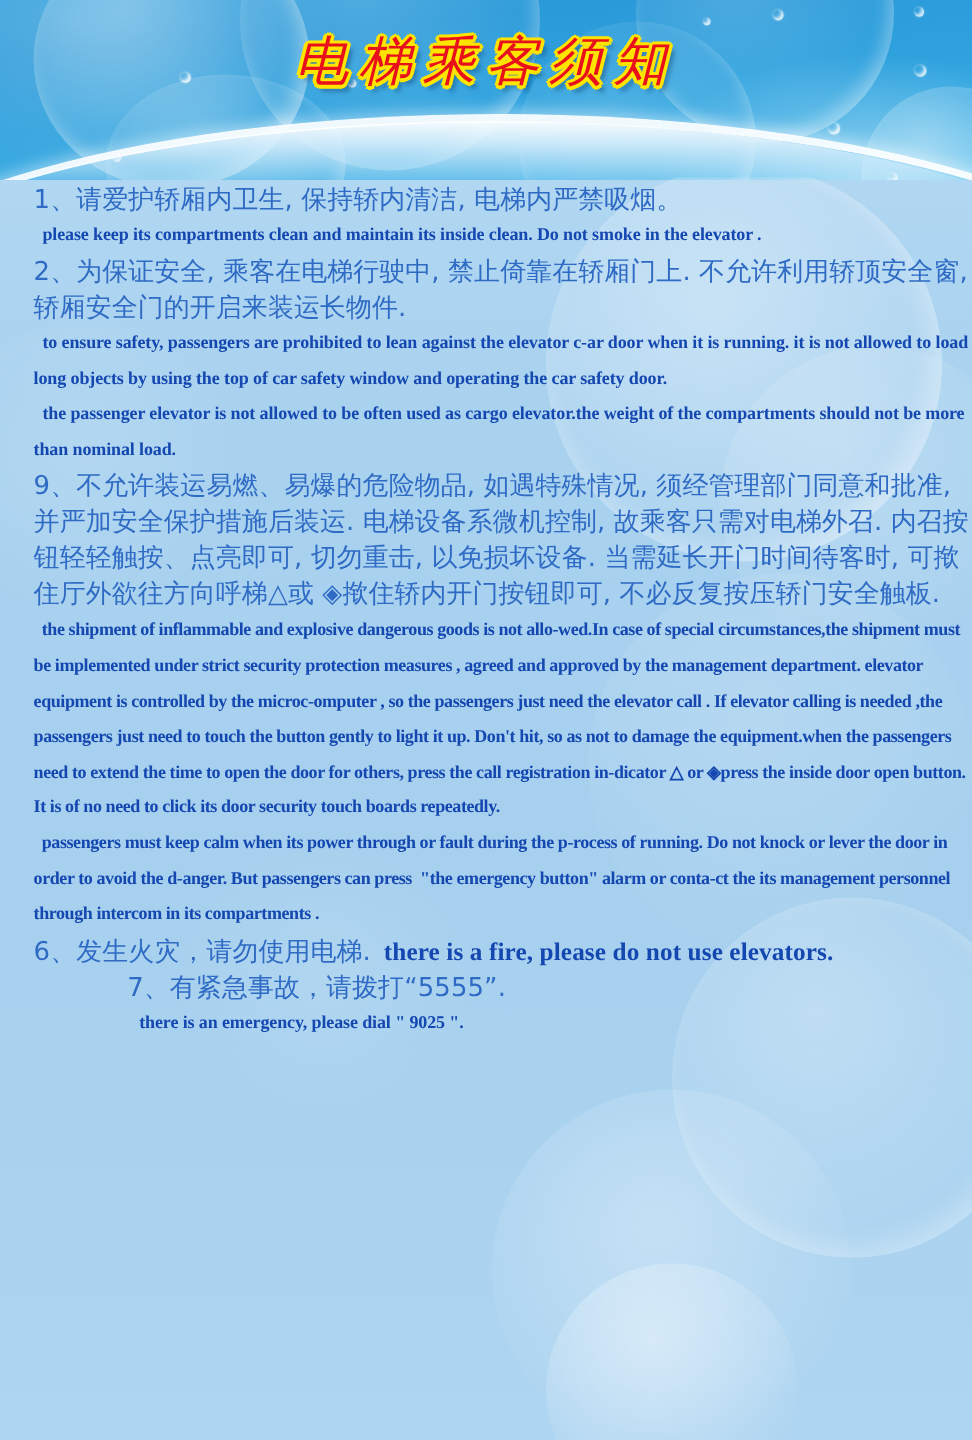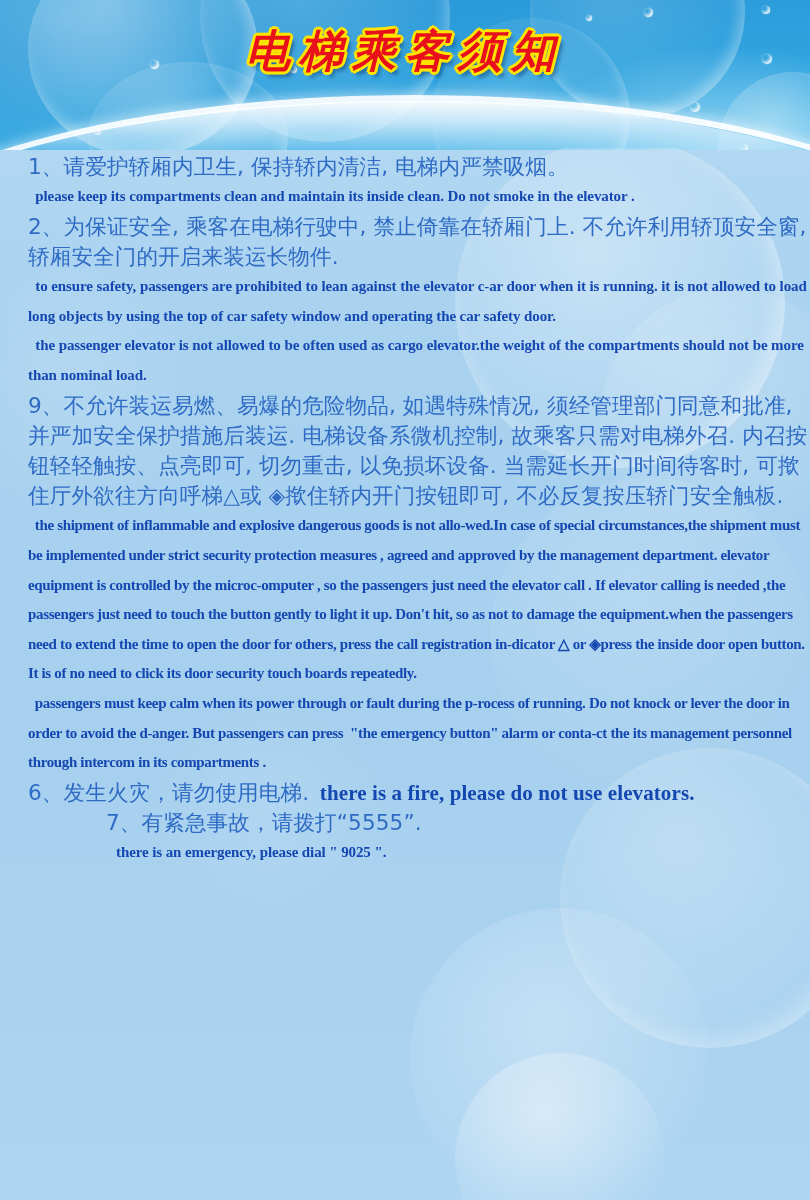--- a/index.html
+++ b/index.html
@@ -63,21 +63,21 @@
   }
   .swoosh-fill{
     position:absolute;left:-150px;top:101px;width:1120px;height:340px;border-radius:50%;
     background:linear-gradient(180deg,rgba(255,255,255,.95) 0%, rgba(220,240,252,.85) 6%, rgba(178,217,243,0) 18%);
   }
 
   .titles{position:absolute;left:0;top:0;width:810px;height:150px;text-align:center;z-index:6;}
   .title-cn{
     margin:0;padding-top:22px;
     font-family:"Liberation Serif", serif;
-    font-size:44px;font-weight:bold;font-style:italic;letter-spacing:9px;
+    font-size:44px;font-weight:normal;font-style:italic;letter-spacing:9px;
     color:#e8101b;
     text-shadow:
       -2px 0 0 #ffe400, 2px 0 0 #ffe400, 0 -2px 0 #ffe400, 0 2px 0 #ffe400,
       -2px -2px 0 #ffe400, 2px -2px 0 #ffe400, -2px 2px 0 #ffe400, 2px 2px 0 #ffe400,
       -3px 0 0 #ffe400, 3px 0 0 #ffe400, 0 3px 0 #ffe400, 0 -3px 0 #ffe400,
       4px 5px 4px rgba(0,40,90,.55);
   }
   .title-en{
     margin:0;padding-top:4px;
     font-family:"DejaVu Sans", sans-serif;

